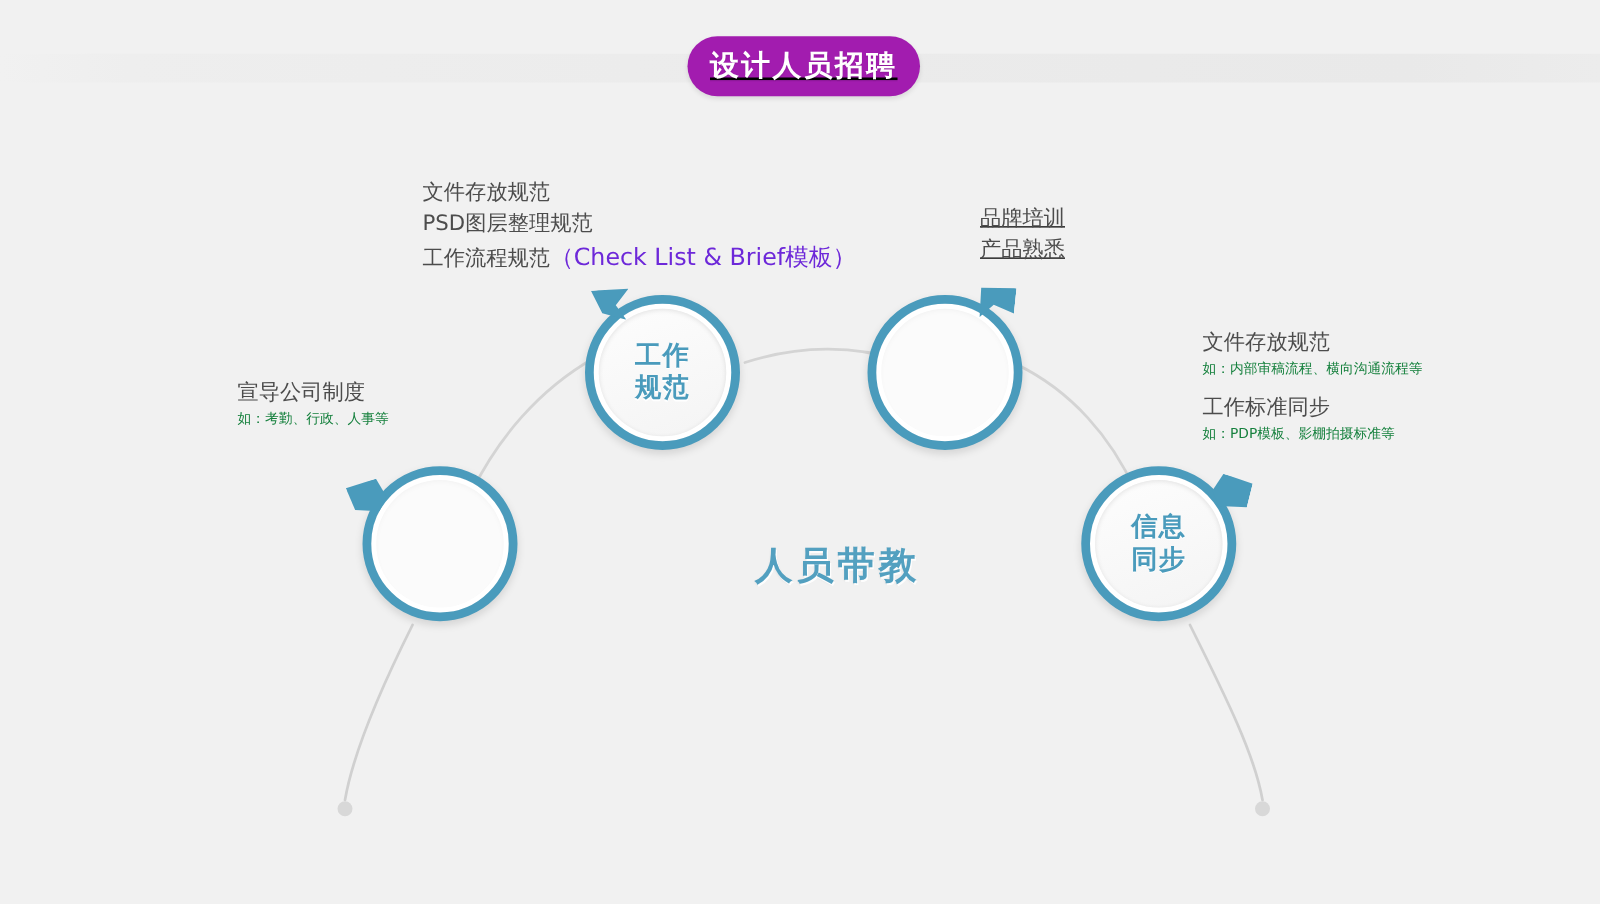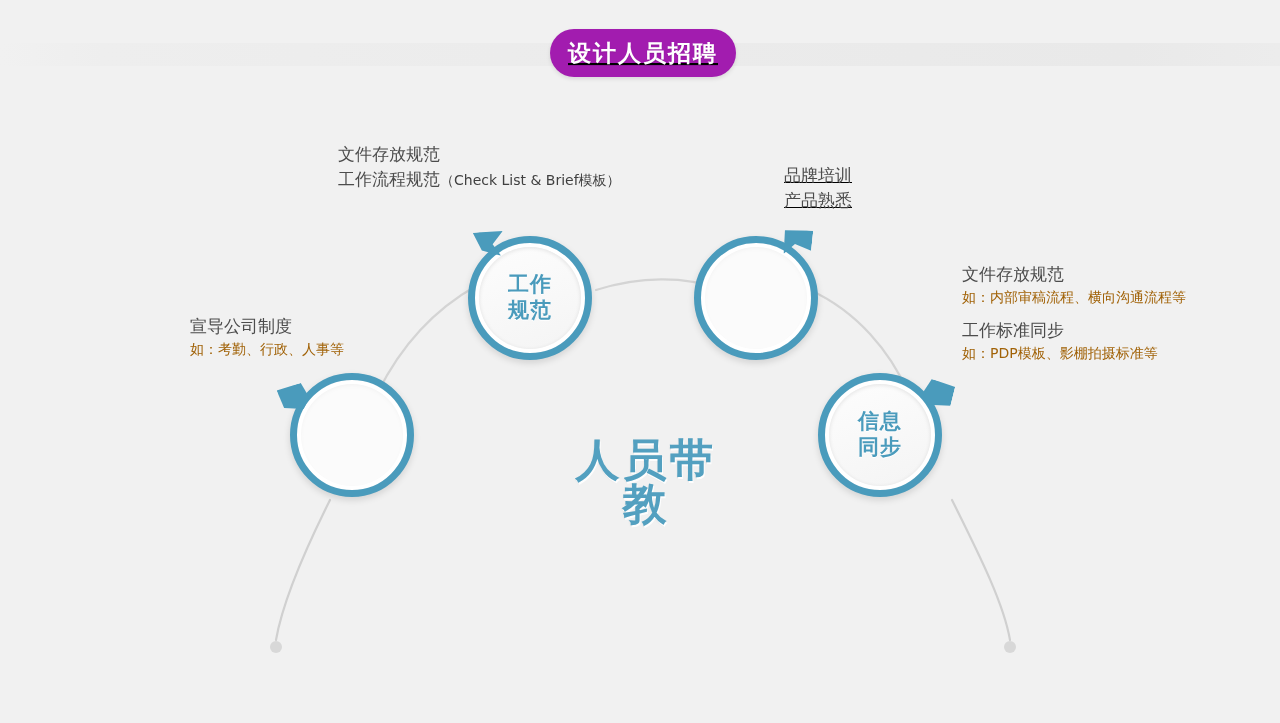--- a/index.html
+++ b/index.html
@@ -127,56 +127,56 @@
   .tab-r { 
     right: -11px; top: 8px;
     clip-path: polygon(100% 8%, 100% 82%, 26% 100%, 0% 58%, 18% 0%);
     transform: rotate(14deg);
   }
 
   
   #node-work    { left: 468px; top: 236px; }
   #node-brand   { left: 694px; top: 236px; }
   #node-company { left: 290px; top: 373px; }
-  #node-sync    { left: 818px; top: 373px; }
+  #node-sync    { left: 865px; top: 373px; }
 
   
   .anno { position: absolute; }
   .anno .hl {
     color: #4c4c4c;
     font-size: 17px;
     line-height: 1.48;
     white-space: nowrap;
   }
   .anno .hl .paren {
-    font-size: 14px;
-    color: #404040;
+    font-size: 19px;
+    color: #6d28d9;
   }
   .anno .sub {
-    color: #a16207;
-    font-size: 14px;
+    color: #15803d;
+    font-size: 11px;
     line-height: 1.5;
     white-space: nowrap;
   }
   .anno .gap { height: 10px; }
 
   #anno-work    { left: 338px; top: 142px; }
   #anno-brand   { left: 784px; top: 163px; text-decoration: underline; }
-  #anno-company { left: 190px; top: 314px; }
+  #anno-company { left: 190px; top: 303px; font-family: Liberation Mono, monospace; }
   #anno-sync    { left: 962px; top: 262px; }
 
   
   .center-title {
     position: absolute;
     left: 556px;
     top: 438px;
     width: 180px;
-    text-align: center;
+    text-align: right;
     color: #53a0c0;
-    font-size: 44px;
+    font-size: 30px;
     font-weight: bold;
     letter-spacing: 3px;
     line-height: 1;
     text-shadow: 1px 2px 0 rgba(255,255,255,0.9), 0 1px 2px rgba(0,0,0,0.08);
   }
 </style>
 </head>
 <body>
 
 <div class="stage">
@@ -230,20 +230,21 @@
     <div class="inner">
       <div class="label">
         <div>信息</div>
         <div>同步</div>
       </div>
     </div>
   </div>
 
   <div class="anno" id="anno-work">
     <div class="hl">文件存放规范</div>
+    <div class="hl">PSD图层整理规范</div>
     <div class="hl"><span>工作流程规范</span><span class="paren">（Check List &amp; Brief模板）</span></div>
   </div>
 
   <div class="anno" id="anno-brand">
     <div class="hl">品牌培训</div>
     <div class="hl">产品熟悉</div>
   </div>
 
   <div class="anno" id="anno-company">
     <div class="hl">宣导公司制度</div>

